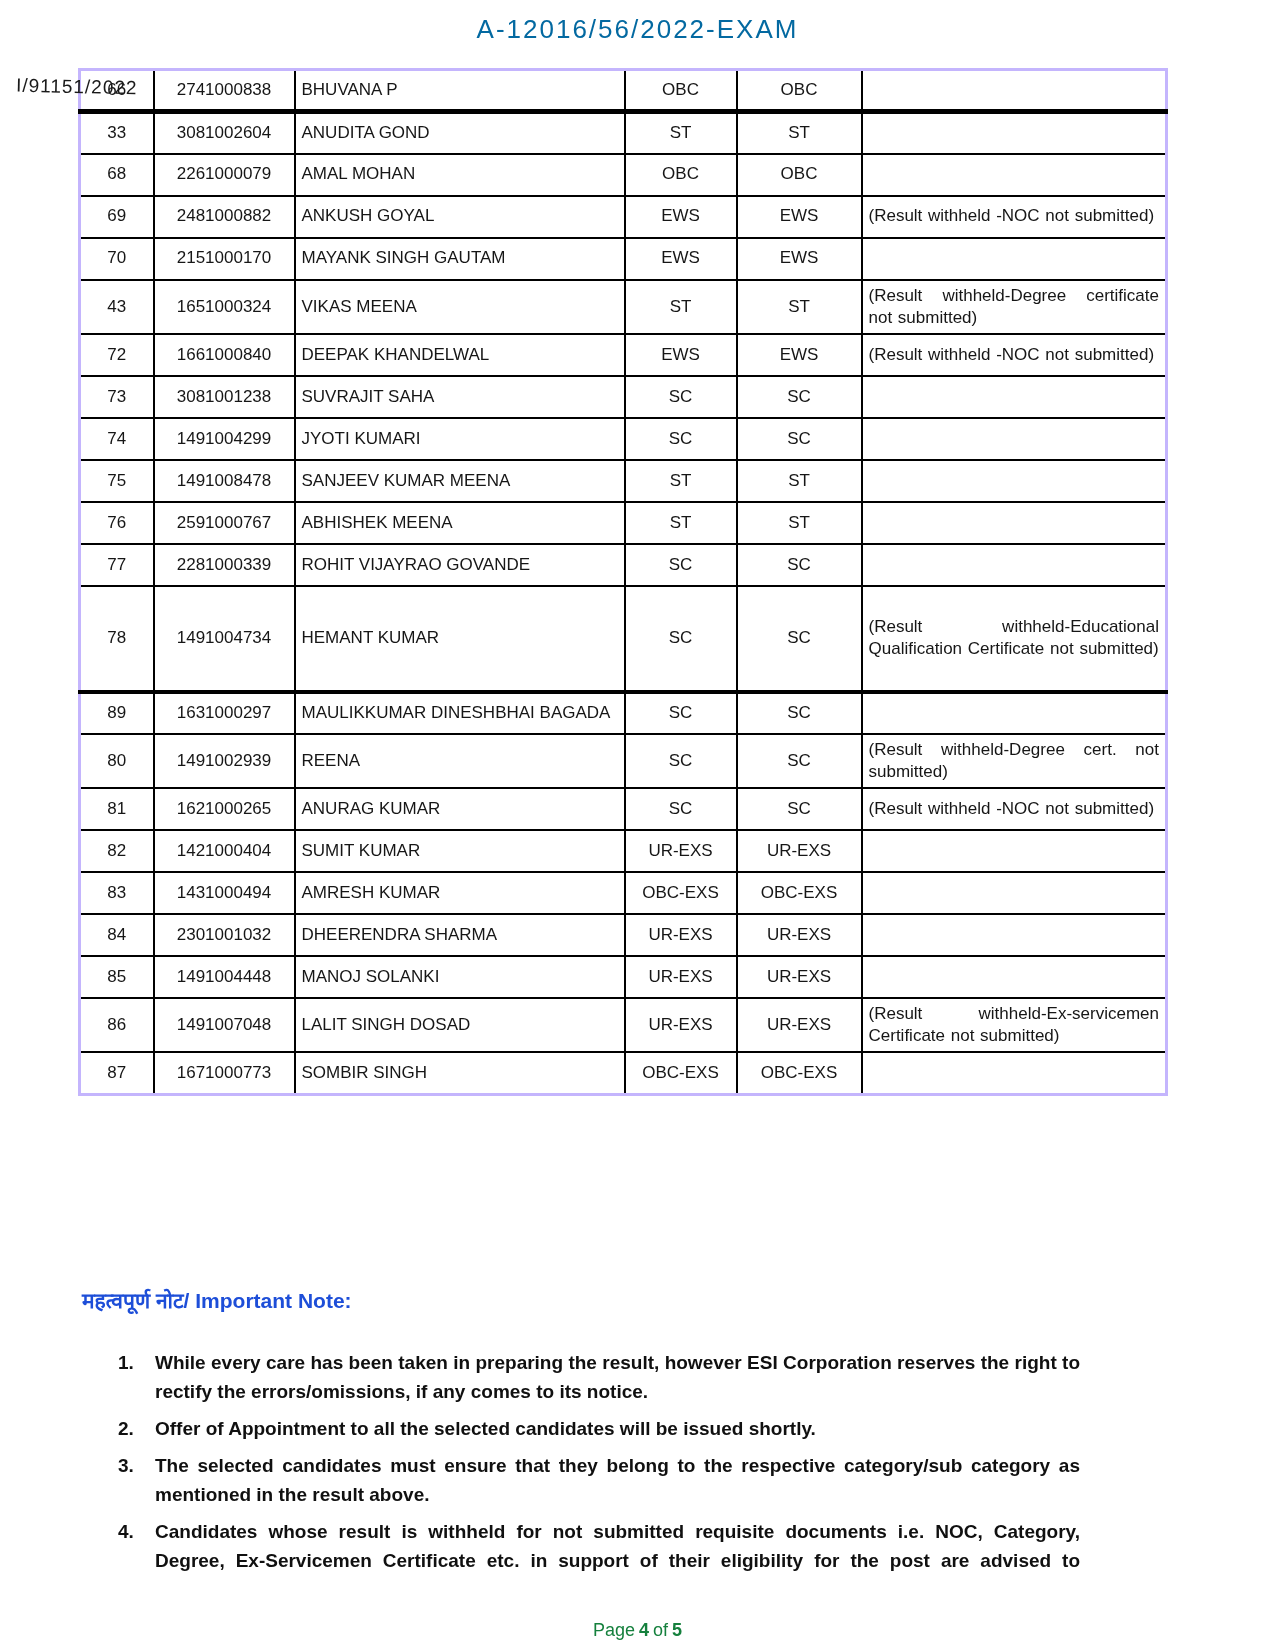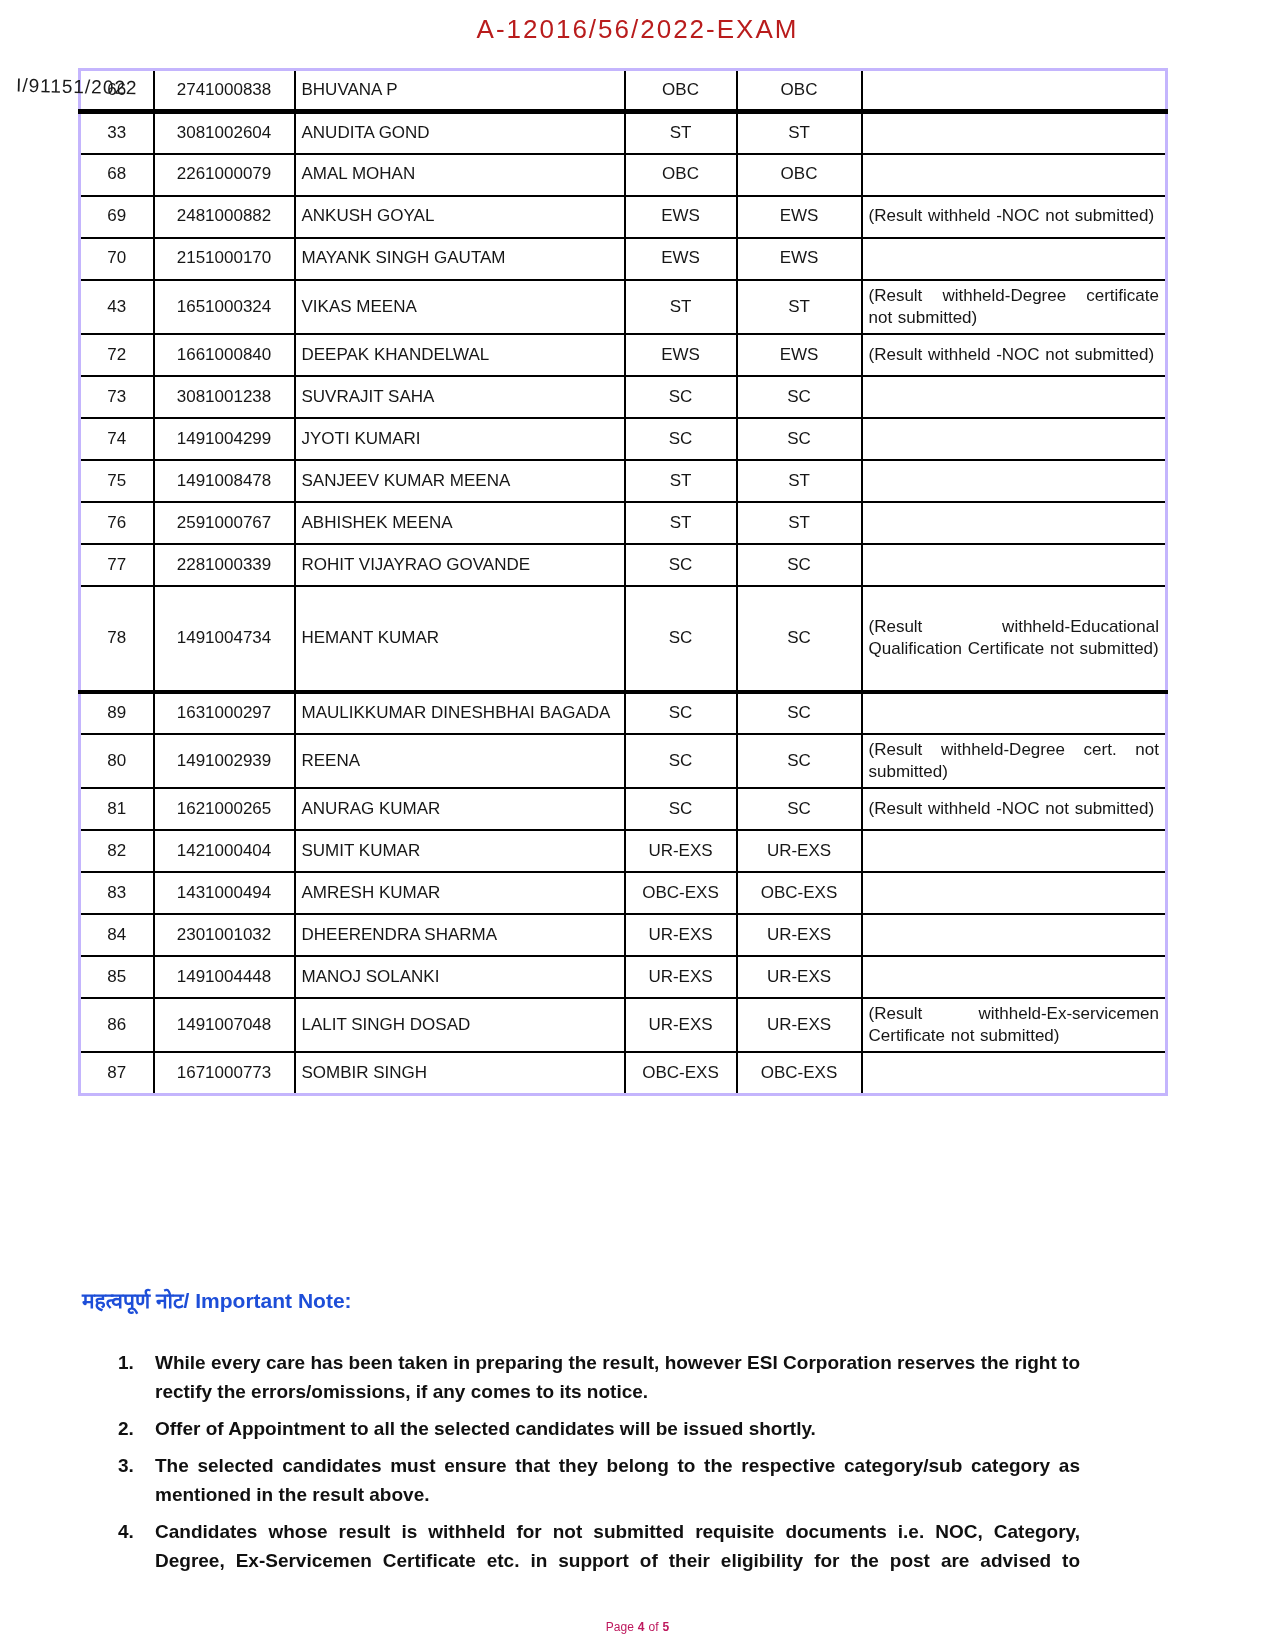--- a/index.html
+++ b/index.html
@@ -19,21 +19,21 @@
   }
   
   .doc-title {
     position: absolute;
     top: 14px;
     left: 0;
     right: 0;
     text-align: center;
     font-size: 26px;
     letter-spacing: 2px;
-    color: #b91c1c;
+    color: #0369a1;
   }
   .stamp {
     position: absolute;
     top: 76px;
     left: 16px;
     font-size: 19px;
     letter-spacing: 1px;
     color: #1a1a1a;
     transform: rotate(1.3deg);
     white-space: nowrap;
@@ -118,22 +118,22 @@
     text-align-last: justify;
     -moz-text-align-last: justify;
   }
   
   .page-footer {
     position: absolute;
     top: 1620px;
     left: 0;
     right: 0;
     text-align: center;
-    font-size: 12px;
-    color: #be185d;
+    font-size: 18px;
+    color: #15803d;
   }
   .page-footer .bold { font-weight: bold; }
   .page-footer span { padding: 0 2px; }
 </style>
 </head>
 <body>
 
 <div class="page">
 
   <div class="doc-title">A-12016/56/2022-EXAM</div>

